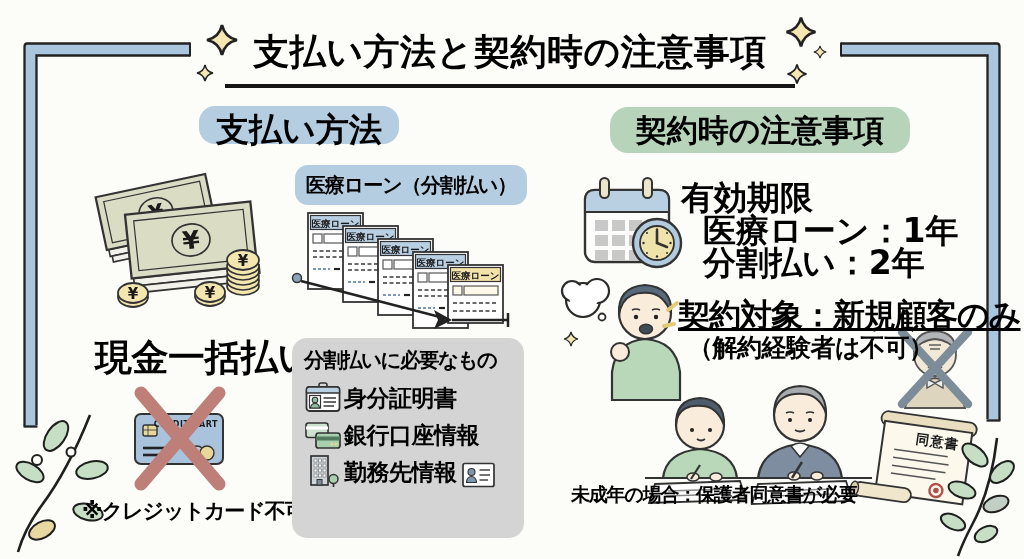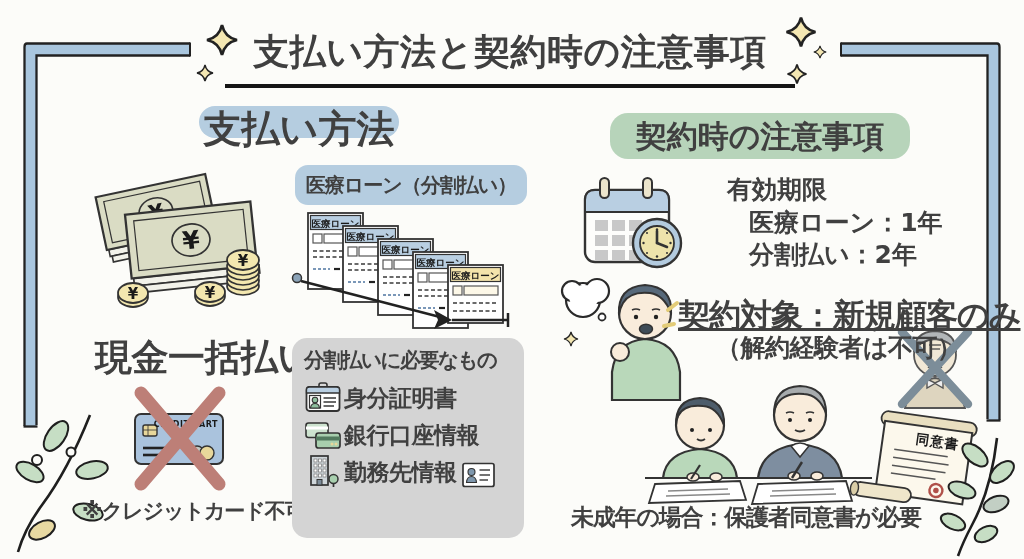--- a/index.html
+++ b/index.html
@@ -1,40 +1,40 @@
 <!DOCTYPE html>
 <html><head>
 <meta charset="utf-8">
 <style>
   html,body{margin:0;padding:0;background:#ffffff;}
   #canvas{position:relative;width:1024px;height:559px;background:#fcfcf9;overflow:hidden;
           font-family:"DejaVu Sans","Liberation Sans",sans-serif;}
   .abs{position:absolute;}
-  .jp{font-weight:800;color:#404040;white-space:nowrap;}
+  .jp{font-weight:800;color:#000000;white-space:nowrap;}
   .title{left:225px;top:28px;width:570px;text-align:center;font-size:36px;letter-spacing:0.5px;
          border-bottom:4.5px solid #151515;padding-bottom:7px;}
   .badge{text-align:center;border-radius:16px;}
-  #badge-payment{left:199px;top:106px;width:200px;height:32px;font-size:38px;line-height:47px;background:#b5cde0;}
+  #badge-payment{left:199px;top:106px;width:200px;height:38px;font-size:33px;line-height:47px;background:#b5cde0;}
   #badge-loan{left:295px;top:165px;width:232px;height:40px;font-size:20px;line-height:40px;
               letter-spacing:-1px;background:#b5cde0;border-radius:13px;}
   #badge-contract{left:610px;top:107px;width:300px;height:46px;font-size:31px;line-height:46px;
-                  background:#b7d4ba;border-radius:18px;margin-top:6px;}
+                  background:#b7d4ba;border-radius:18px;}
   #cash-label{left:95px;top:333px;width:180px;text-align:center;font-size:37px;letter-spacing:-0.5px;}
   #credit-note{left:82px;top:497px;font-size:21px;letter-spacing:-1px;}
   #req-box{left:292px;top:338px;width:232px;height:200px;background:#d4d4d4;border-radius:15px;
            padding:6px 12px 0 10px;box-sizing:border-box;}
   .req-heading{font-size:20.5px;letter-spacing:-1.5px;margin:2px 0 3px 2px;}
   .req-row{height:37px;display:flex;align-items:flex-end;}
   .req-icon{width:42px;flex:0 0 42px;display:flex;justify-content:center;}
   .req-label{font-size:23px;letter-spacing:-0.5px;}
-  #validity{left:681px;top:174px;font-size:25px;line-height:32.5px;margin-left:46px;}
+  #validity{left:681px;top:182px;font-size:33px;line-height:32.5px;}
   #validity .indent{padding-left:22px;}
   #elig-1{left:678px;top:294px;font-size:32px;letter-spacing:-1px;text-decoration:underline;}
-  #elig-2{left:716px;top:331px;font-size:25px;letter-spacing:-0.5px;}
-  #minor-note{left:571px;top:502px;font-size:23px;letter-spacing:-1.2px;}
+  #elig-2{left:688px;top:331px;font-size:25px;letter-spacing:-0.5px;}
+  #minor-note{left:571px;top:482px;font-size:19px;letter-spacing:-1.2px;}
   .spark{fill:#f4e7b2;stroke:#222;stroke-width:1.8;}
   svg text{font-family:"DejaVu Sans","Liberation Sans",sans-serif;font-weight:700;fill:#1a1a1a;}
 </style>
 </head>
 <body>
 
 <div id="canvas">
 
 <svg class="abs" width="1024" height="559" viewBox="0 0 1024 559" style="left:0;top:0;">
 

